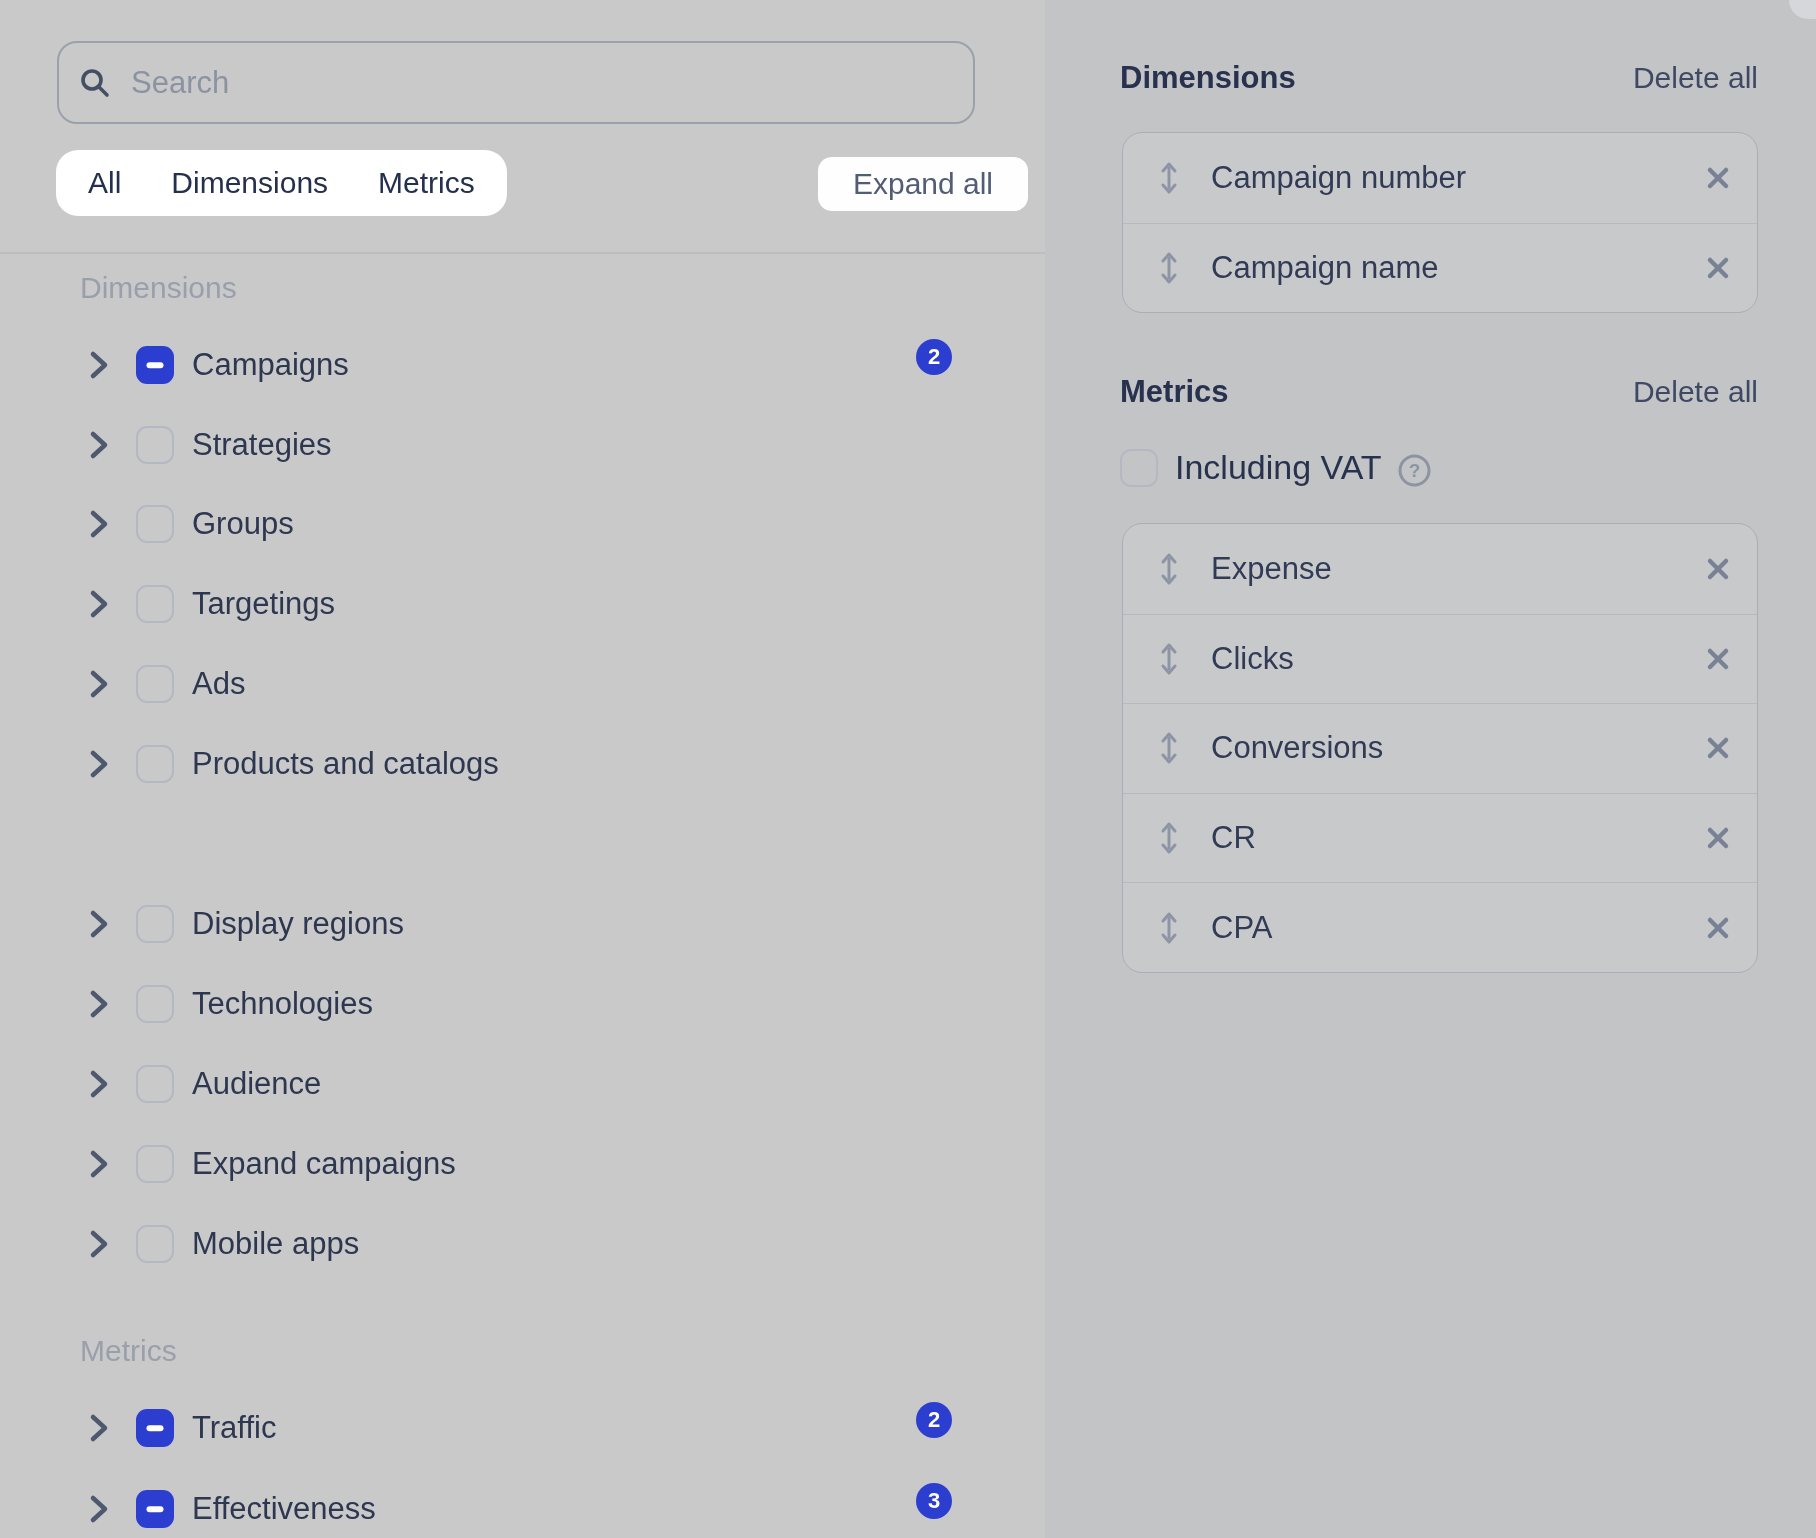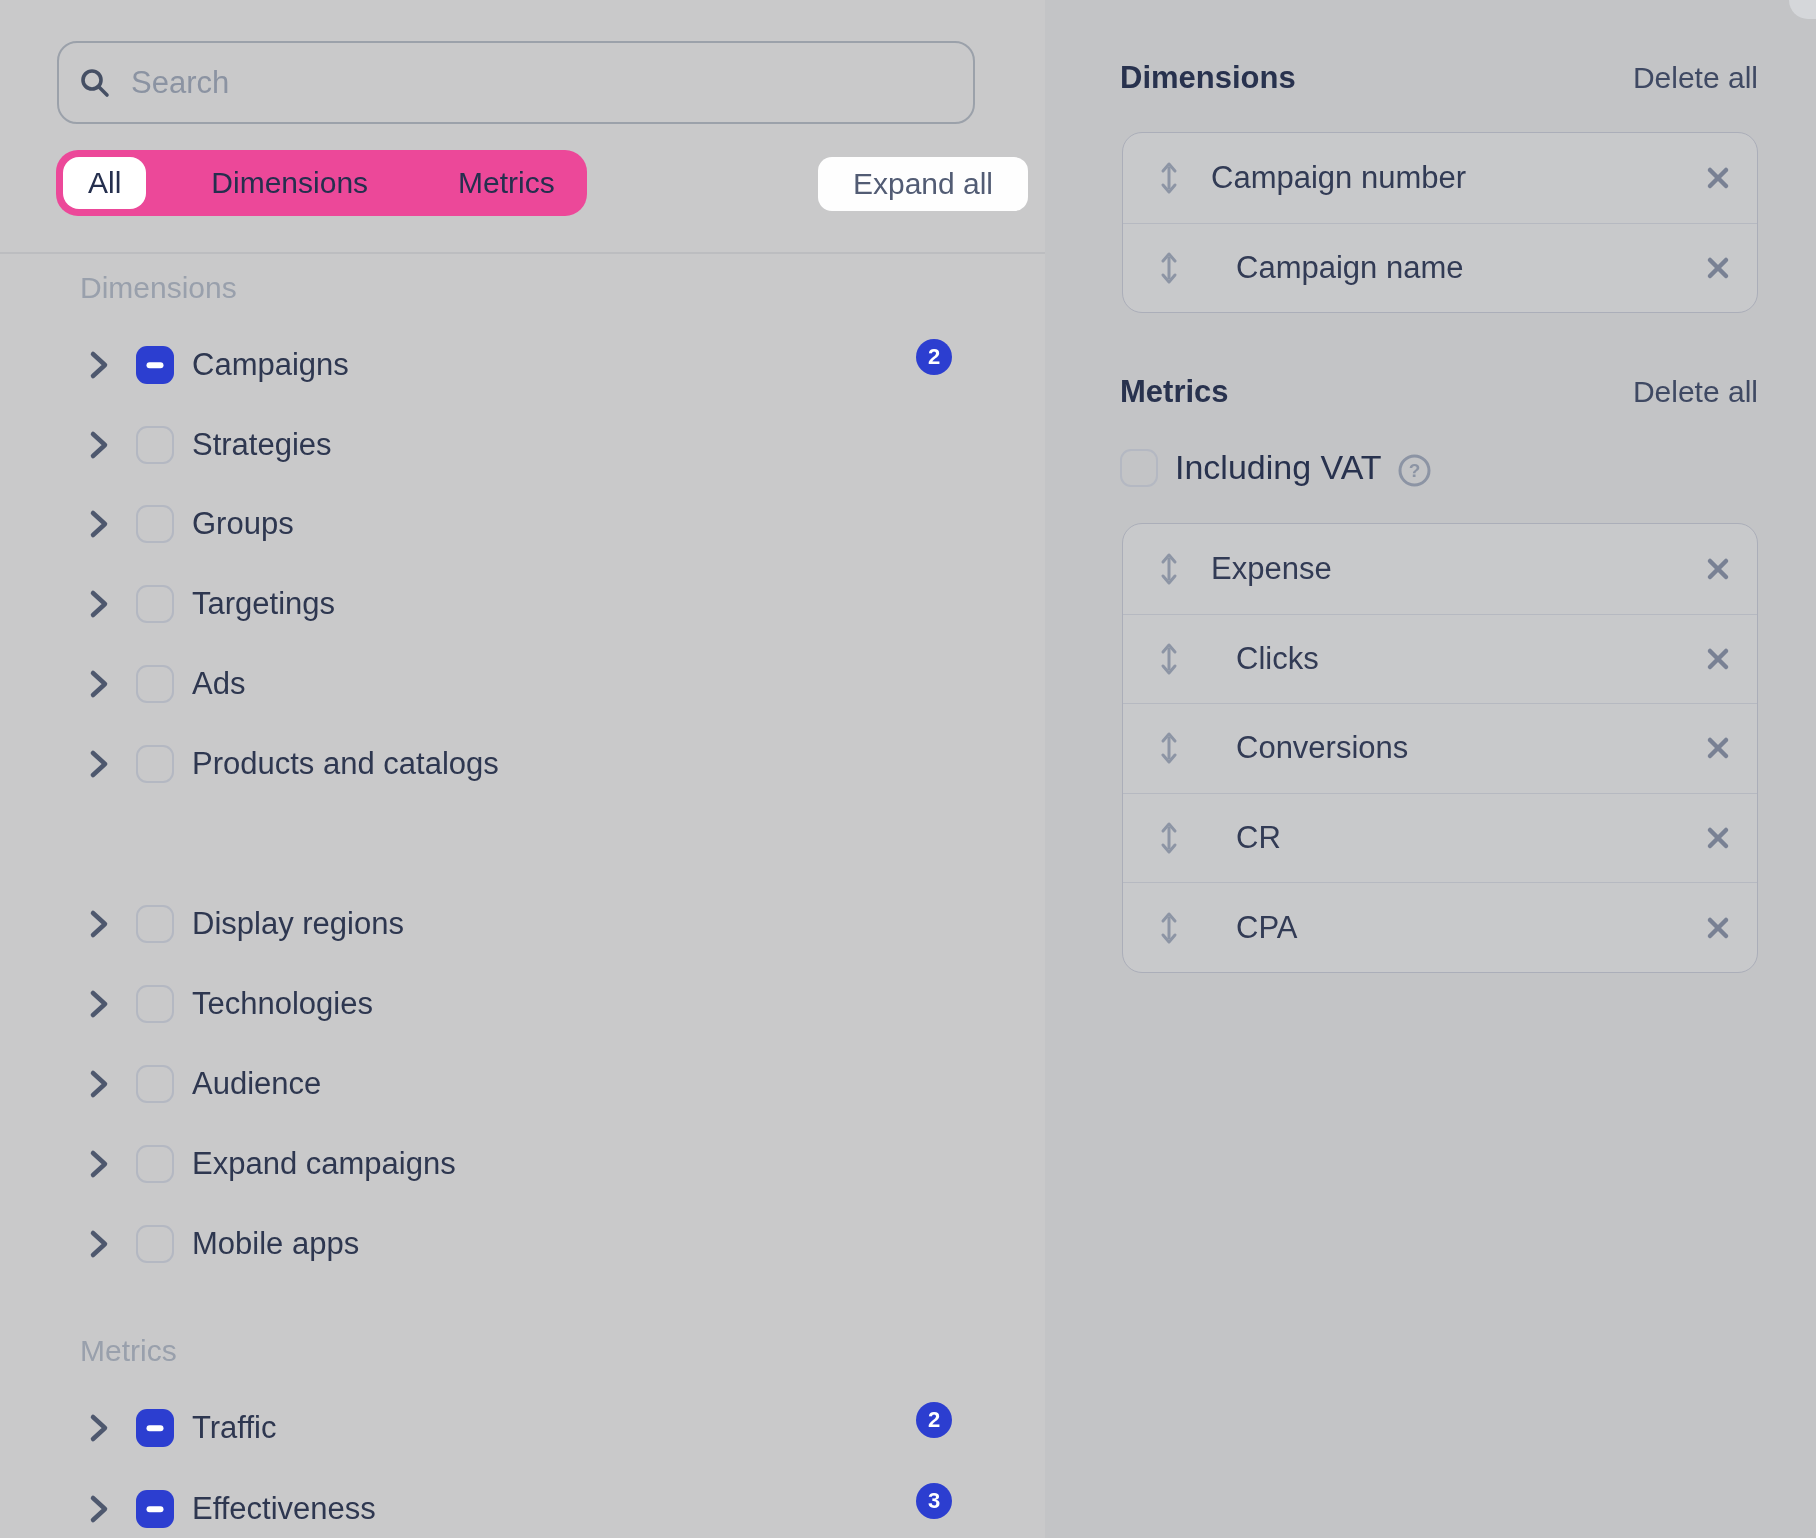--- a/index.html
+++ b/index.html
@@ -25,22 +25,22 @@
   .search-box svg { flex: 0 0 auto; }
   .search-box input {
     flex: 1; border: none; outline: none; background: transparent;
     font-family: "Liberation Sans", sans-serif;
     font-size: 31px; color: #2d3650;
   }
   .search-box input::placeholder { color: #8b93a2; opacity: 1; }
 
   .seg-control {
     position: absolute; left: 56px; top: 150px; height: 66px;
-    background: #ec4899; border-radius: 22px;
-    display: inline-flex; align-items: center; padding: 0 7px; gap: 40px;
+    background: #ffffff; border-radius: 22px;
+    display: inline-flex; align-items: center; padding: 0 7px;
   }
   .seg {
     height: 52px; display: flex; align-items: center; justify-content: center;
     padding: 0 25px; font-size: 30px; color: #252f4e; border-radius: 16px;
     cursor: pointer; white-space: nowrap;
   }
   .seg.selected { background: #ffffff; }
 
   .expand-all-btn {
     position: absolute; left: 818px; top: 157px; width: 210px; height: 54px;
@@ -102,21 +102,21 @@
 
   .sel-card {
     position: absolute; left: 77px; width: 636px;
     background: #c8c9cb; border: 1.5px solid #abaeb9; border-radius: 20px;
     display: flex; flex-direction: column; overflow: hidden;
   }
   .sel-row {
     height: 90px; display: flex; align-items: center;
     padding-left: 36px; position: relative; text-align: right;
   }
-  .sel-row + .sel-row { border-top: 1.5px solid #b6b9c1; gap: 25px; }
+  .sel-row + .sel-row { border-top: 1.5px solid #b6b9c1; }
   .drag-handle { width: 20px; height: 34px; flex: 0 0 auto; cursor: grab; display: flex; align-items: center; }
   .sel-label { margin-left: 32px; font-size: 31px; color: #323b55; white-space: nowrap; }
   .remove-btn {
     position: absolute; right: 26px; top: 50%; transform: translateY(-50%);
     width: 26px; height: 26px; border: none; background: transparent; padding: 0;
     cursor: pointer; display: flex; align-items: center; justify-content: center;
   }
 
   .vat-row {
     position: absolute; left: 75px; top: 449px; height: 38px;

